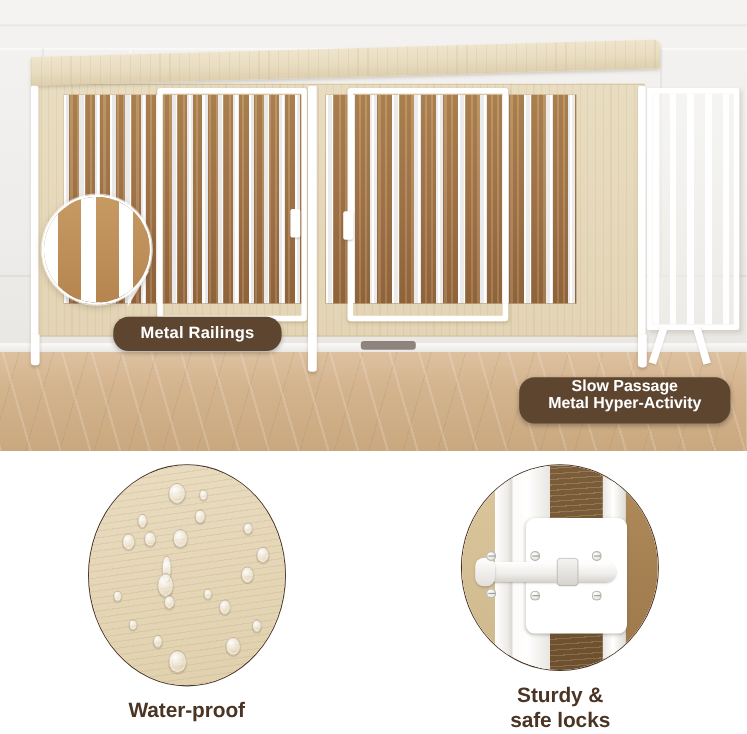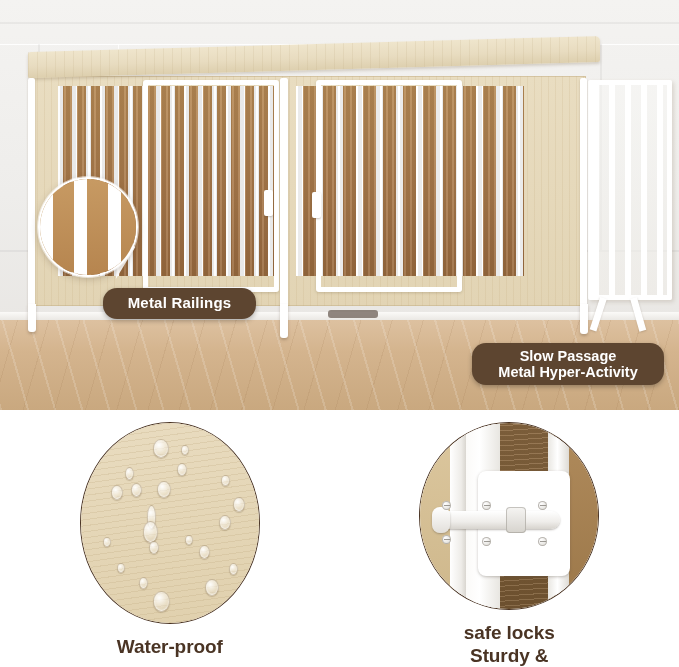--- a/index.html
+++ b/index.html
@@ -114,21 +114,21 @@
     border-top:8px solid transparent;border-bottom:34px solid transparent;
     transform:rotate(6deg);}
 
   
   .badge{position:absolute;border-radius:14px;color:#ffffff;font-weight:bold;
     text-align:center;line-height:1.12;
     box-shadow:0 2px 5px rgba(0,0,0,0.28);}
   .badge-1{left:103px;top:288px;width:153px;height:31px;font-size:15px;
            display:flex;align-items:center;justify-content:center;letter-spacing:.2px;}
   .badge-2{left:472px;top:343px;width:192px;height:42px;font-size:14.5px;
-           display:flex;flex-direction:column;align-items:center;justify-content:center;}
+           display:flex;flex-direction:column;align-items:center;}
 
   
   .features{position:absolute;left:0;top:410px;width:679px;height:257px;background:#ffffff;
             display:flex;}
   .feature{flex:1;display:flex;flex-direction:column;align-items:center;padding-top:12px;}
 
   .circle{width:178px;height:200px;border-radius:50%;overflow:hidden;position:relative;
     border:1.5px solid #4a3424;}
   .c-wrap{width:178px;height:200px;position:relative;}
 
@@ -304,20 +304,20 @@
           <div class="lock-collar"></div>
           <div class="screw" style="left:22px;top:78px;"></div>
           <div class="screw" style="left:22px;top:112px;"></div>
           <div class="screw" style="left:62px;top:78px;"></div>
           <div class="screw" style="left:62px;top:114px;"></div>
           <div class="screw" style="left:118px;top:78px;"></div>
           <div class="screw" style="left:118px;top:114px;"></div>
         </div>
       </div>
       <div class="caption">
+        <span>Sturdy &amp;</span>
         <span>safe locks</span>
-        <span>Sturdy &amp;</span>
       </div>
     </div>
 
 
   </div>
 </div>
 
 </body></html>

